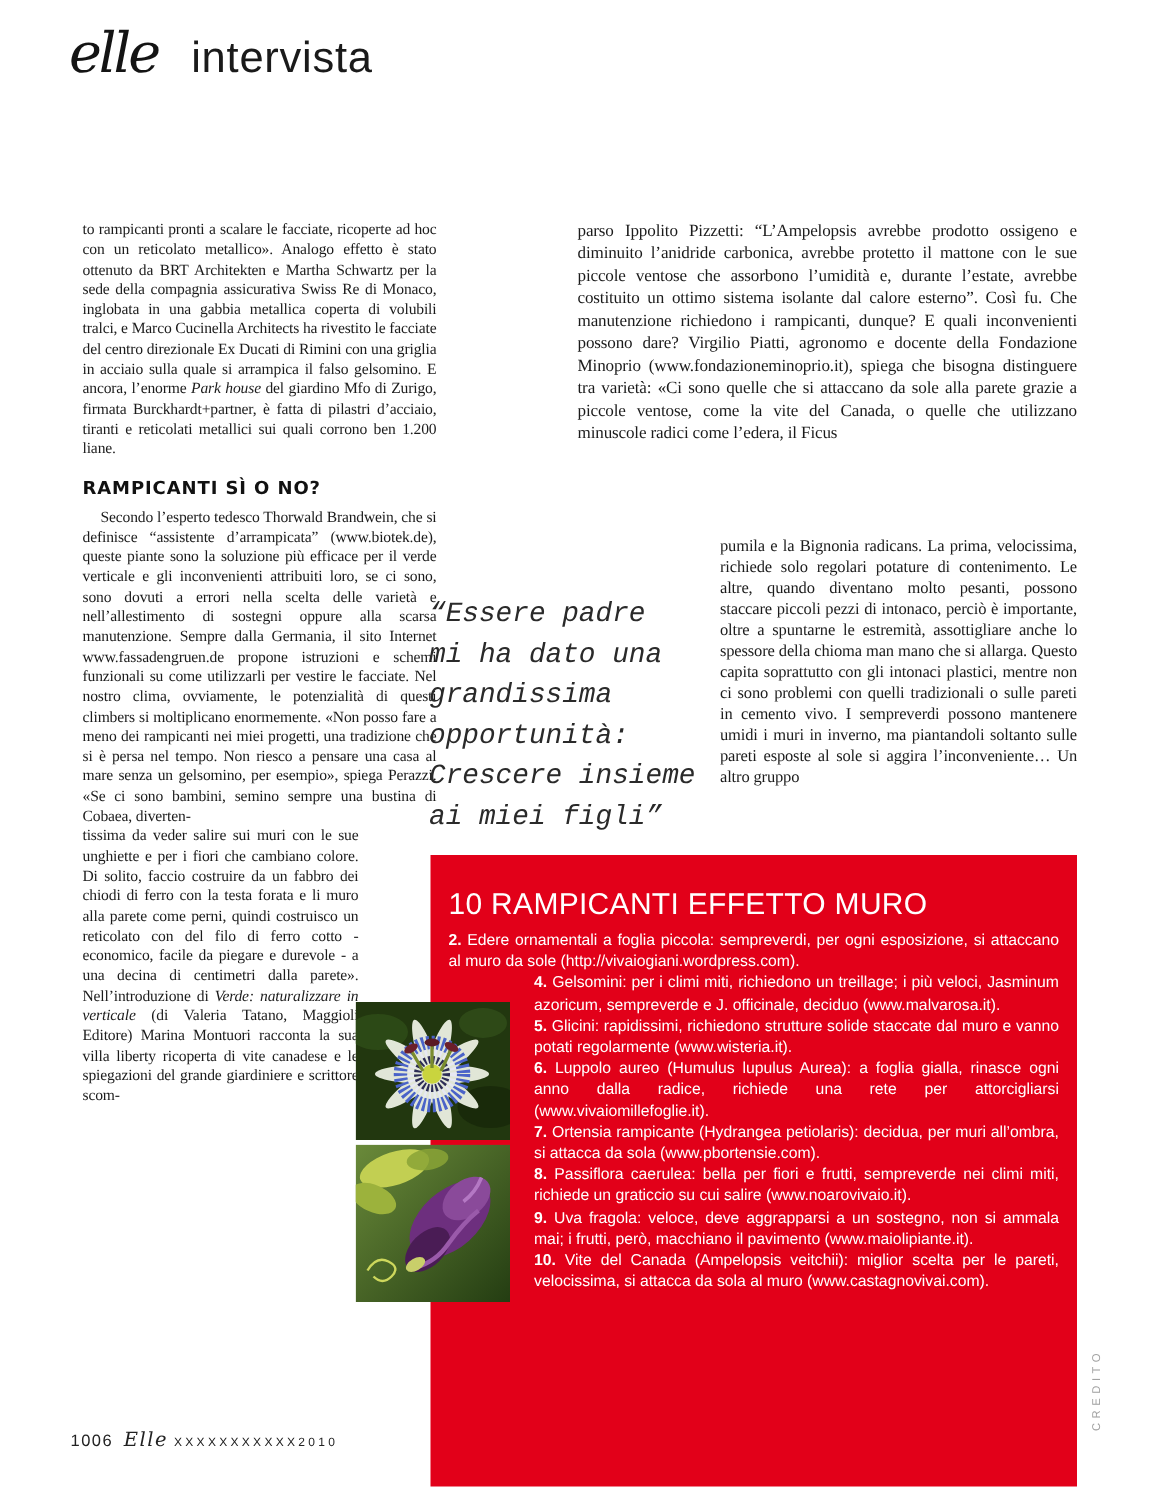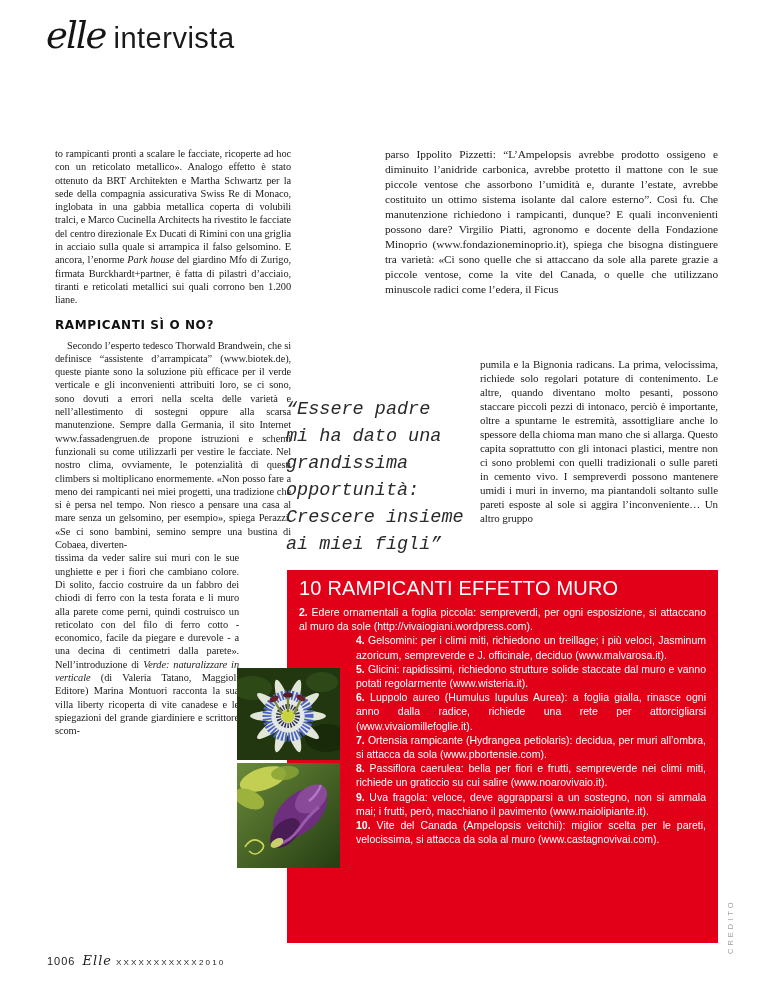--- a/index.html
+++ b/index.html
@@ -3,21 +3,21 @@
 <meta charset="utf-8">
 <style>
   html,body{margin:0;padding:0;}
   body{
     width:772px;height:1000px;position:relative;background:#ffffff;
     font-family:"Liberation Serif",serif;color:#1c1c1c;overflow:hidden;
   }
   
   #header{position:absolute;left:46px;top:14px;display:flex;align-items:baseline;}
   .logo-elle{font-family:"DejaVu Serif",serif;font-style:italic;font-size:37px;letter-spacing:-2px;color:#141414;}
-  .logo-section{font-family:"Liberation Sans",sans-serif;font-weight:300;font-size:29px;color:#1a1a1a;margin-left:8px;letter-spacing:.5px;}
+  .logo-section{font-family:"Liberation Sans",sans-serif;font-weight:300;font-size:29px;color:#1a1a1a;margin-left:22px;letter-spacing:.5px;}
   
   .body-text{
     font-size:10.4px;line-height:13.3px;letter-spacing:-.1px;
     text-align:justify;margin:0;color:#1b1b1b;hyphens:none;
   }
   .it{font-style:italic;margin-top:12px;}
   #left-col{position:absolute;left:55px;top:147px;width:236px;}
   #left-col h2{
     font-family:"DejaVu Sans",sans-serif;font-weight:bold;font-size:12px;
     letter-spacing:.6px;color:#111;margin:11px 0 7px 0;
@@ -29,22 +29,22 @@
   #right-col-narrow{position:absolute;left:480px;top:357px;width:238px;}
   #right-col-narrow .body-text{font-size:11px;line-height:14px;letter-spacing:-.1px;}
   
   #pullquote{
     position:absolute;left:286px;top:396px;width:182px;
     font-family:Liberation Mono, monospace;font-style:italic;
     font-size:18.5px;line-height:27px;color:#2a2a2a;white-space:pre-line;
   }
   
   #redbox{
-    position:absolute;left:287px;top:570px;width:431px;height:373px;
-    box-sizing:border-box;padding:7px 12px 10px 12px;background:#e20019;
+    position:absolute;left:287px;top:570px;width:431px;height:421px;
+    box-sizing:border-box;padding:22px 12px 10px 12px;background:#e20019;
     color:#ffffff;overflow:hidden;
   }
   #redbox h3{
     font-family:"Liberation Sans",sans-serif;font-weight:500;font-size:20px;
     letter-spacing:.2px;margin:0 0 5px 0;
   }
   .rb-item{
     font-family:"Liberation Sans",sans-serif;font-size:10.5px;line-height:14.2px;
     text-align:justify;margin:0;
   }

